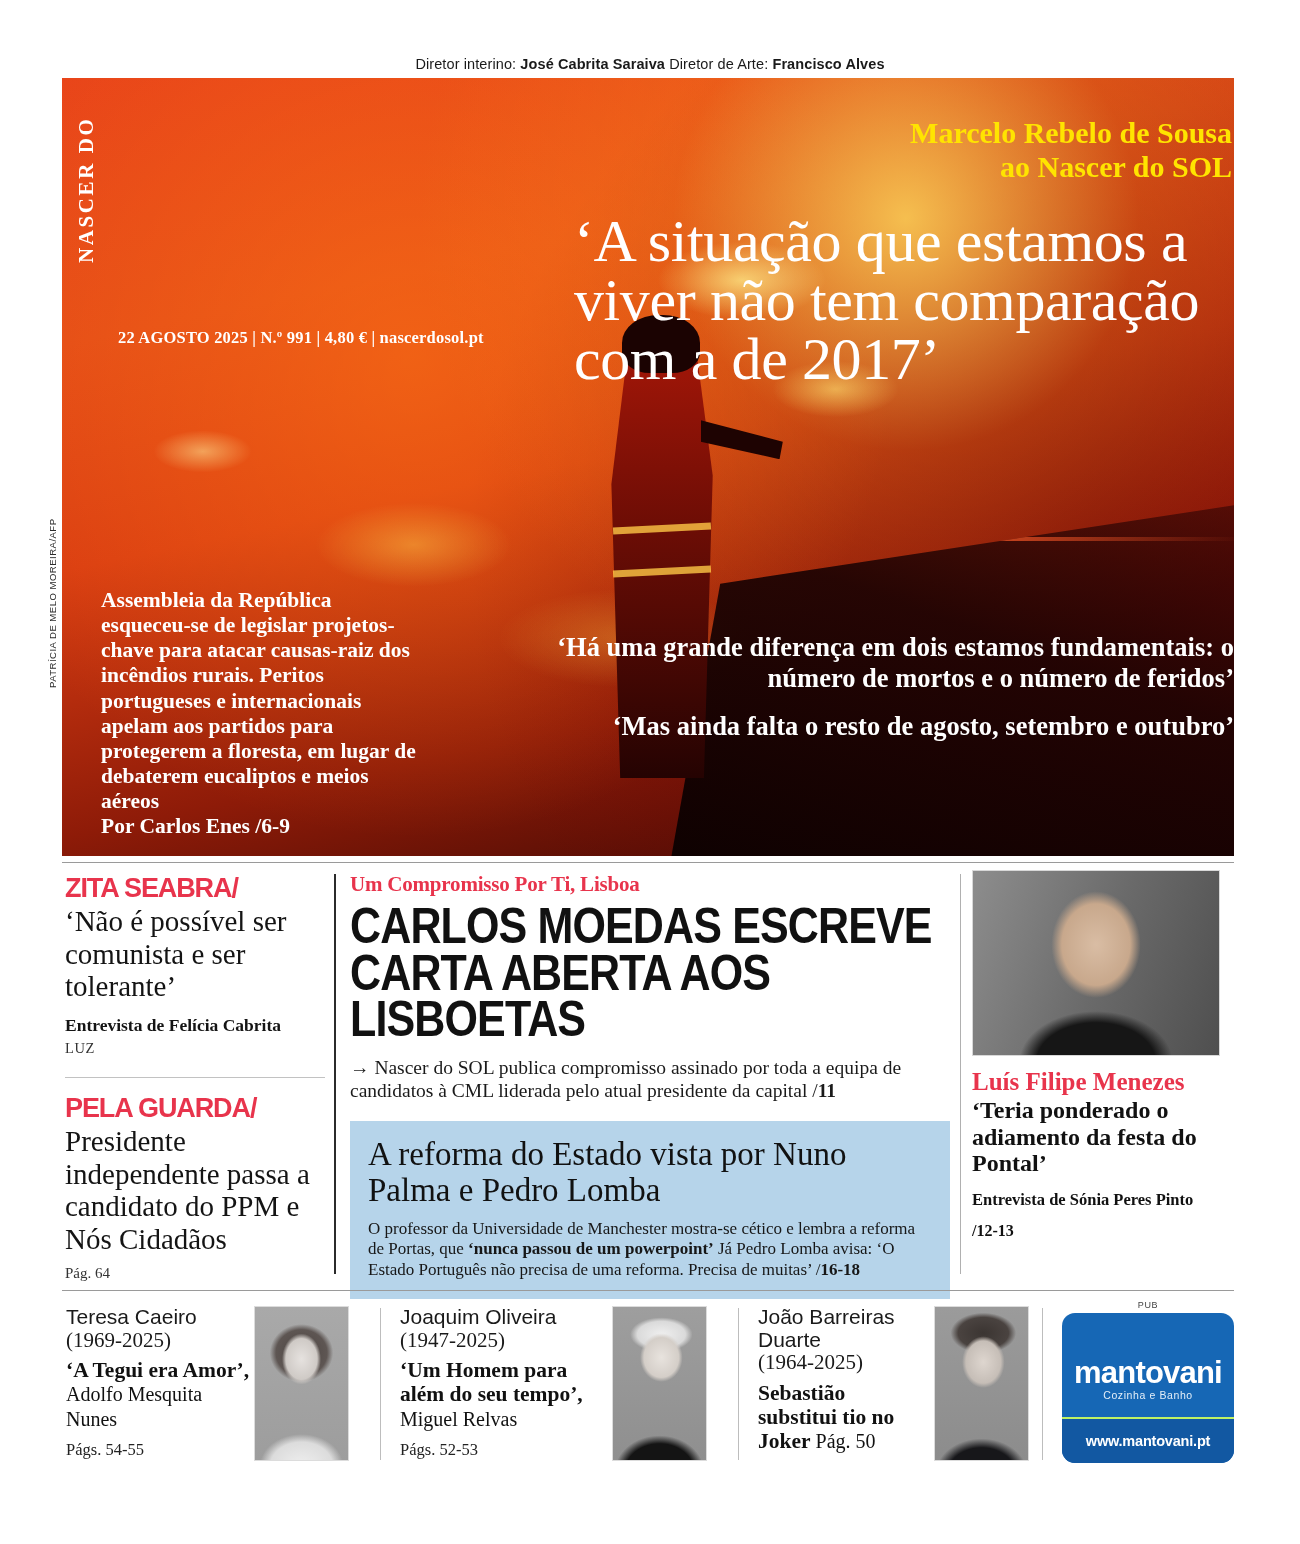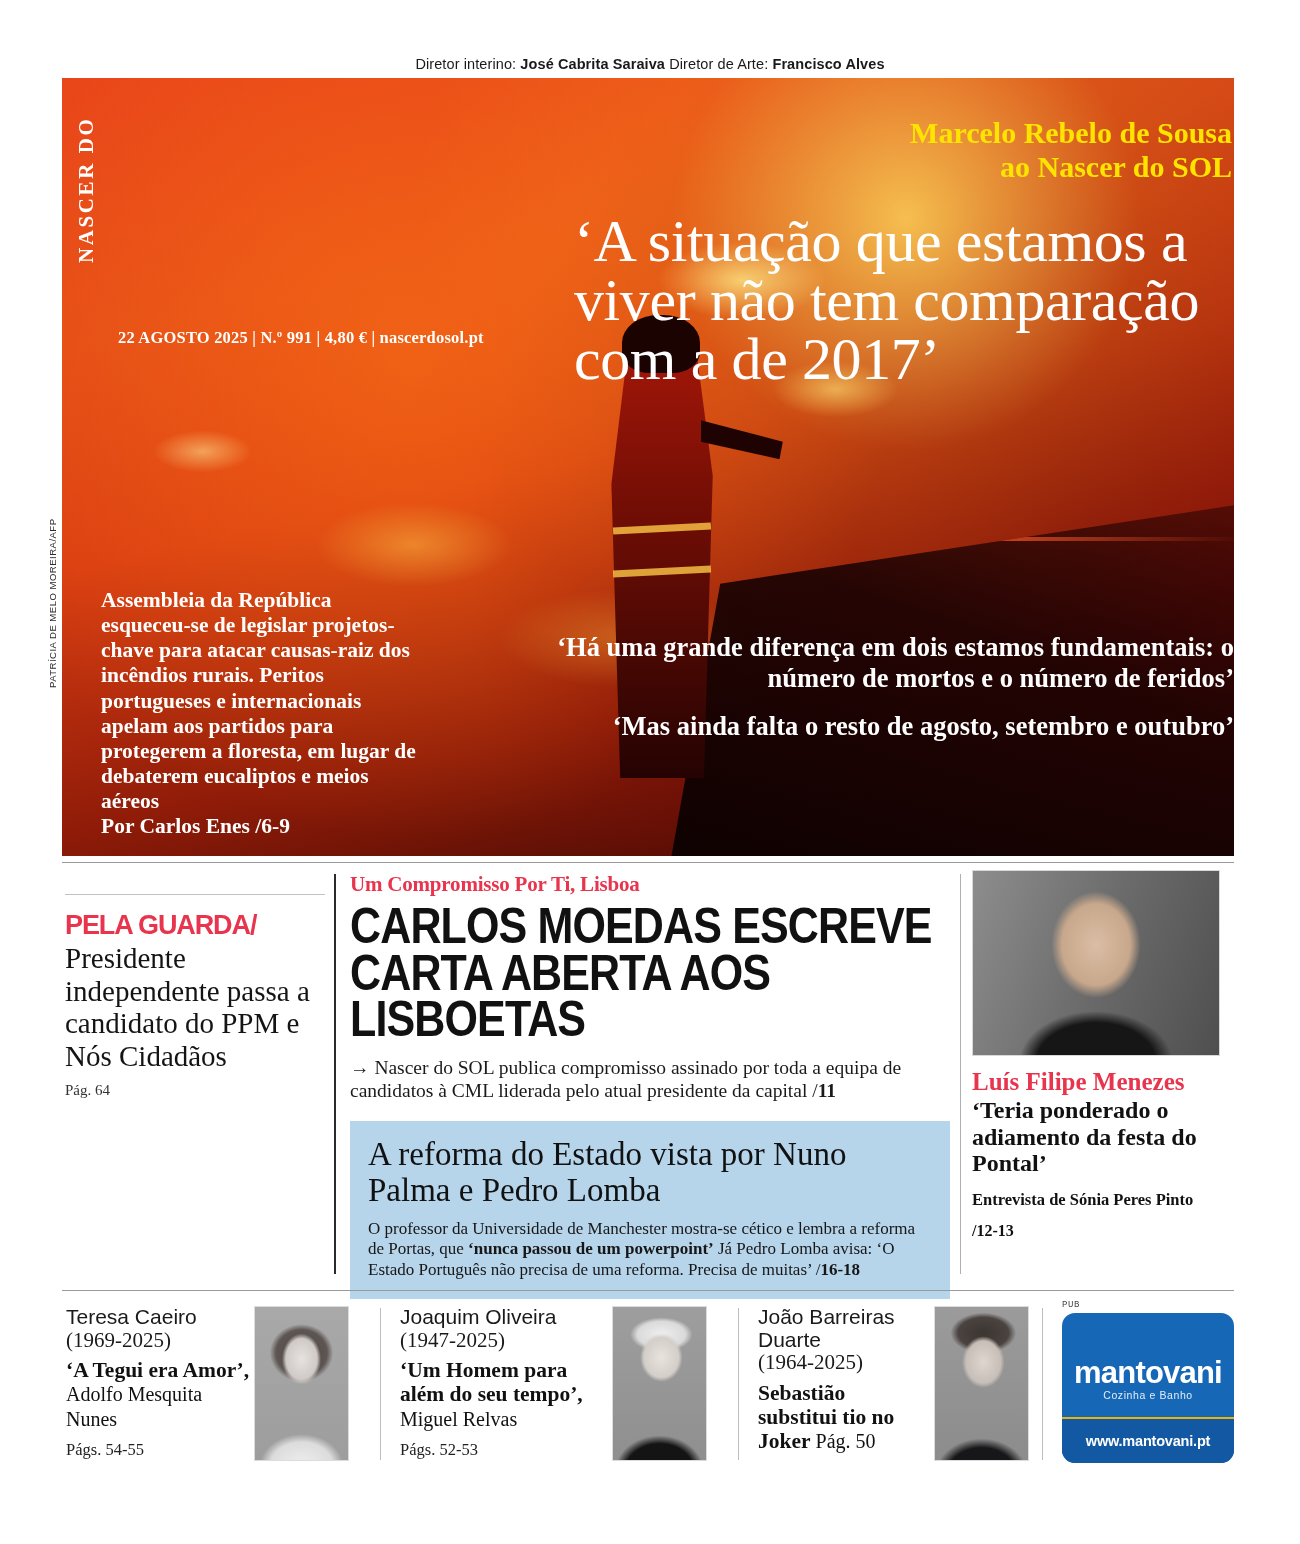--- a/index.html
+++ b/index.html
@@ -255,39 +255,39 @@
       radial-gradient(ellipse 28px 34px at 52% 36%, #ded6cf 0%, #c6beb7 62%, rgba(198,190,183,0) 76%),
       radial-gradient(ellipse 42px 26px at 52% 17%, #3b3532 0%, #4a4340 60%, rgba(74,67,64,0) 78%),
       radial-gradient(ellipse 58px 46px at 50% 110%, #17171a 0%, #17171a 60%, rgba(23,23,26,0) 80%),
       linear-gradient(180deg, #9b9b9b 0%, #8c8c8c 100%);
   }
   .bdiv { position: absolute; top: 12px; width: 1px; height: 152px; background: #bdbdbd; }
 
   
   .ad { position: absolute; left: 1000px; top: 4px; width: 172px; }
   .ad .pub {
-    font-family: Liberation Mono, monospace; font-size: 9px; letter-spacing: .6px;
-    color: #444; text-align: left; margin-bottom: 3px;
+    font-family: Liberation Sans, sans-serif; font-size: 9px; letter-spacing: .6px;
+    color: #444; text-align: center; margin-bottom: 3px;
   }
   .ad .adbox {
     width: 172px; height: 150px; background: #1667b5; border-radius: 13px;
     position: relative; overflow: hidden;
   }
   .ad .adbox .brand {
     position: absolute; left: 0; right: 0; top: 42px; text-align: center;
     font-family: "Liberation Sans", sans-serif; font-weight: 700;
     font-size: 31px; color: #fff; letter-spacing: -.8px;
   }
   .ad .adbox .tag {
     position: absolute; left: 0; right: 0; top: 76px; text-align: center;
     font-family: "Liberation Sans", sans-serif; font-size: 10.5px; color: #e3eef8; letter-spacing: .6px;
   }
   .ad .adbox .strip {
     position: absolute; left: 0; right: 0; bottom: 0; height: 46px;
-    background: #1258a2; border-top: 2px solid #eab308;
+    background: #1258a2; border-top: 2px solid #bef264;
     display: flex; align-items: center; justify-content: center;
   }
   .ad .adbox .strip span {
     font-family: "Liberation Sans", sans-serif; font-weight: 700;
     font-size: 14.5px; color: #ffffff; letter-spacing: -.2px;
   }
 </style>
 </head>
 <body>
 
@@ -332,20 +332,26 @@
     <span class="byline">Por Carlos Enes /6-9</span>
   </div>
 
   <div class="mid">
     <div class="rule-top"></div>
 
     <div class="vdiv" style="left:272px; top:12px; height:400px;"></div>
     <div class="vdiv thin" style="left:898px; top:12px; height:400px;"></div>
 
     <div class="col-left">
+      <div>
+        <div class="kickline-red">ZITA SEABRA/</div>
+        <div class="head-serif">‘Não é possível ser comunista e ser tolerante’</div>
+        <div class="sub-bold">Entrevista de Felícia Cabrita</div>
+        <div class="sec-label">LUZ</div>
+      </div>
 
       <div class="hrule"></div>
 
       <div>
         <div class="kickline-red">PELA GUARDA/</div>
         <div class="head-serif">Presidente independente passa a candidato do PPM e Nós Cidadãos</div>
         <div class="pagref">Pág. 64</div>
       </div>
     </div>
 

